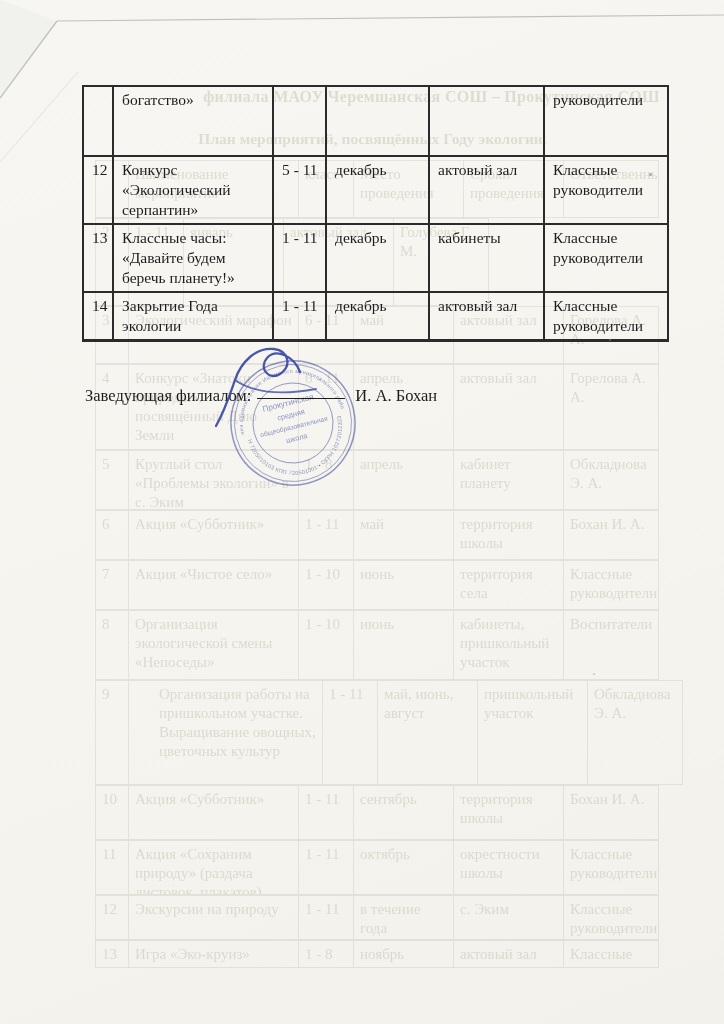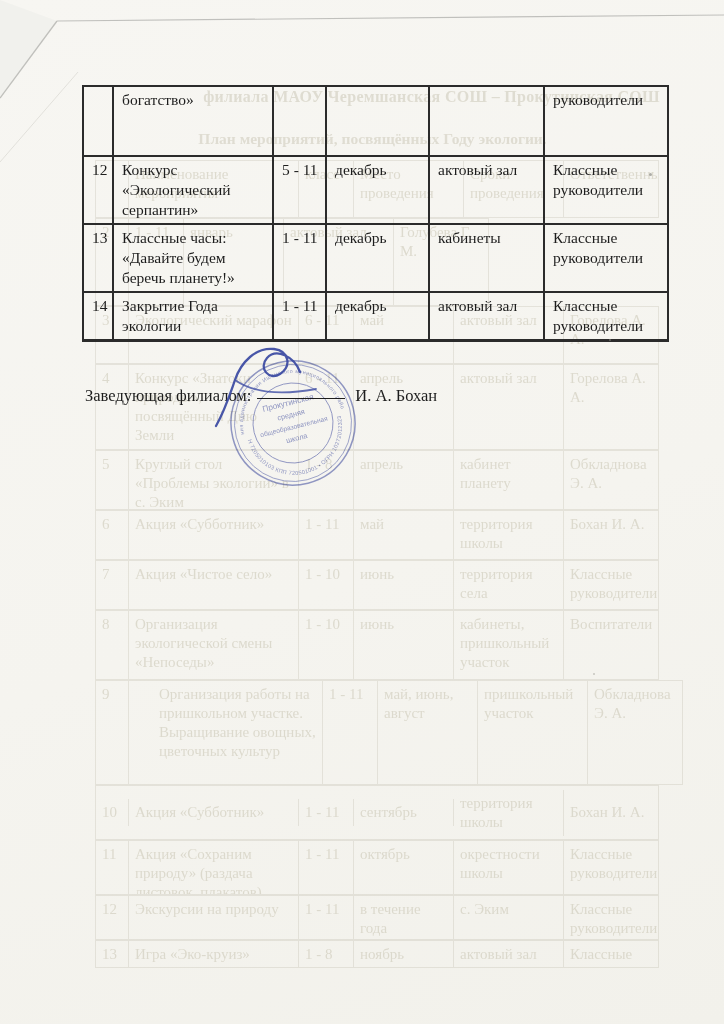--- a/index.html
+++ b/index.html
@@ -139,21 +139,21 @@
           <div class="g-cell" style="width: 94px;">Воспитатели</div>
         </div>
         <div class="g-row" style="top: 680px; height: 105px;">
           <div class="g-cell" style="width: 33px;">9</div>
           <div class="g-cell" style="width: 170px; margin-left: 24px;">Организация работы на пришкольном участке. Выращивание овощных, цветочных культур</div>
           <div class="g-cell" style="width: 55px;">1 - 11</div>
           <div class="g-cell" style="width: 100px;">май, июнь, август</div>
           <div class="g-cell" style="width: 110px;">пришкольный участок</div>
           <div class="g-cell" style="width: 94px;">Обкладнова Э. А.</div>
         </div>
-        <div class="g-row" style="top: 785px; height: 55px; align-items: center;">
+        <div class="g-row" style="top: 785px; height: 55px;">
           <div class="g-cell" style="width: 33px;">10</div>
           <div class="g-cell" style="width: 170px;">Акция «Субботник»</div>
           <div class="g-cell" style="width: 55px;">1 - 11</div>
           <div class="g-cell" style="width: 100px;">сентябрь</div>
           <div class="g-cell" style="width: 110px;">территория школы</div>
           <div class="g-cell" style="width: 94px;">Бохан И. А.</div>
         </div>
         <div class="g-row" style="top: 840px; height: 55px;">
           <div class="g-cell" style="width: 33px;">11</div>
           <div class="g-cell" style="width: 170px;">Акция «Сохраним природу» (раздача листовок, плакатов)</div>

